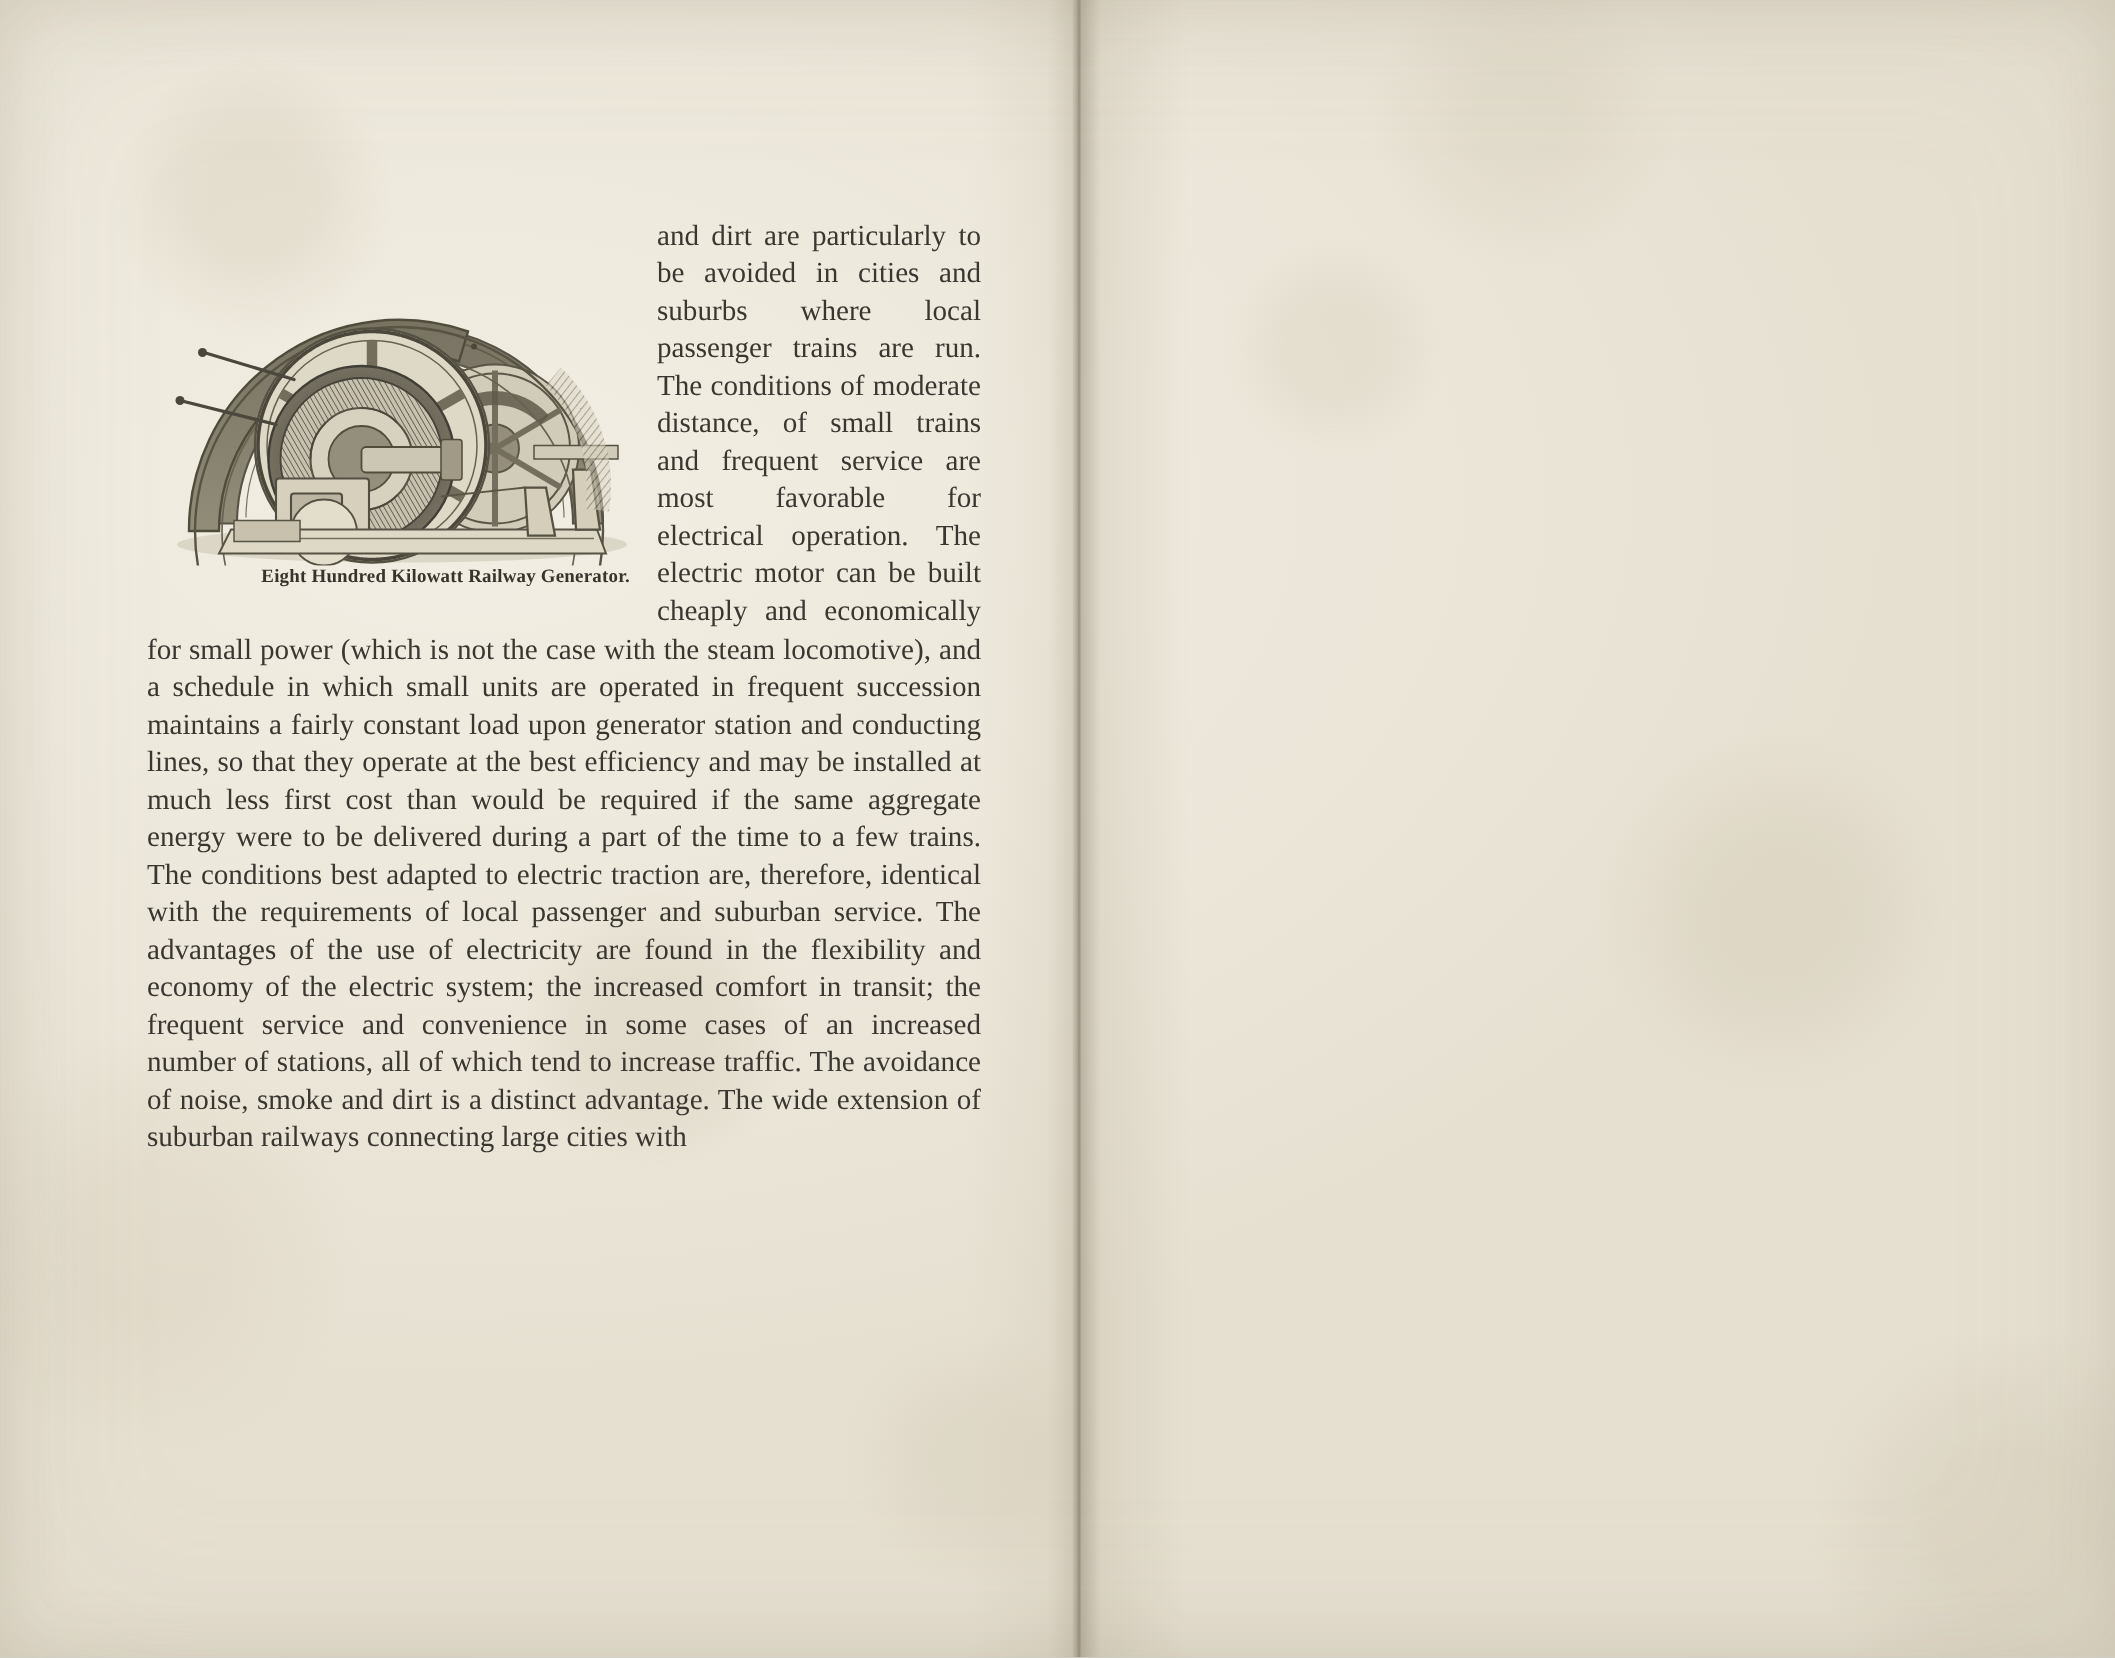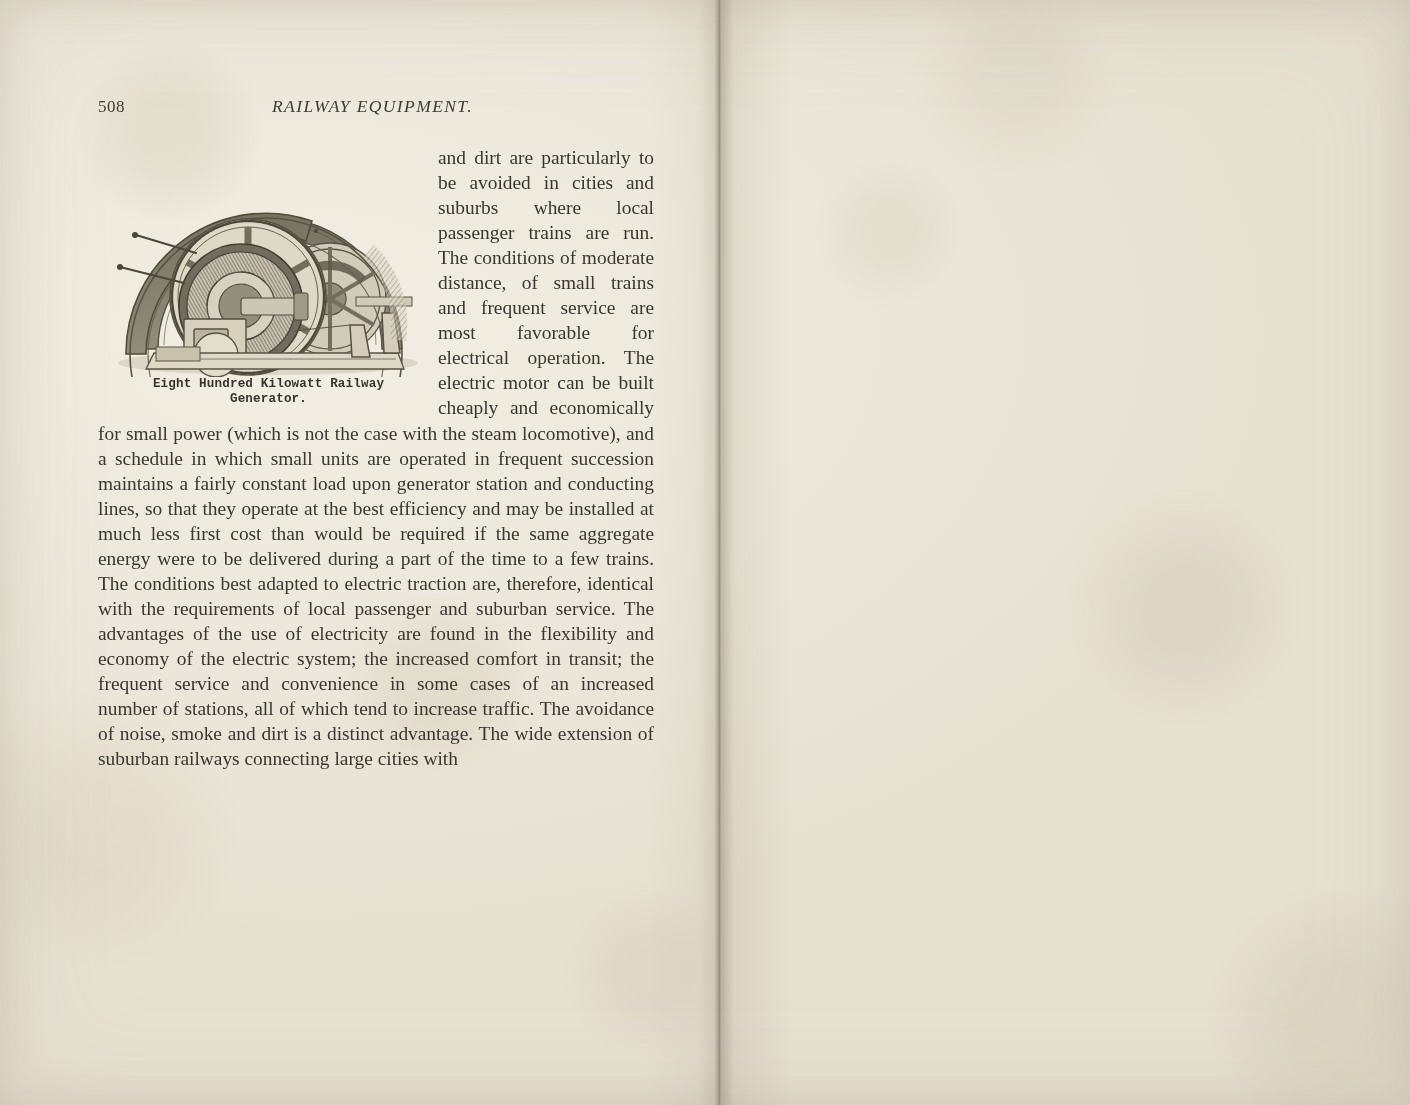--- a/index.html
+++ b/index.html
@@ -120,46 +120,42 @@
     float: left;
     width: 322px;
     margin: 4px 18px 5px 0;
     shape-outside: inset(0);
   }
   .fig-caption {
     font-size: 12.6px;
     line-height: 15.4px;
     letter-spacing: .15px;
     color: #38342d;
-    text-align: center;
-    font-family: Liberation Mono, monospace;
+    text-align: right;
+    font-family: Liberation Serif, serif;
     font-weight: 600;
     text-indent: 0;
     margin-left: 19px;
   }
 
   .engraving { display: block; }
 
   
   .engraving svg { display: block; opacity: .93; }
 </style>
 </head>
 <body>
 
 <div class="spread">
 
   <div class="paper-base"></div>
   <div class="paper-mottle"></div>
 
   <div class="page page-left">
 
-    <div class="running-head rh-left">
-      <span class="folio">508</span>
-      <span class="rh-title">RAILWAY EQUIPMENT.</span>
-    </div>
 
     <div class="textblock tb-left">
 
       <div class="fig fig-left">
         <div class="engraving">
           <svg width="322" height="228" viewBox="0 0 322 228" xmlns="http://www.w3.org/2000/svg">
             <defs>
               <linearGradient id="gBand" x1="0" y1="0" x2="0" y2="1">
                 <stop offset="0" stop-color="#6f6a58"></stop>
                 <stop offset="1" stop-color="#8b8672"></stop>

